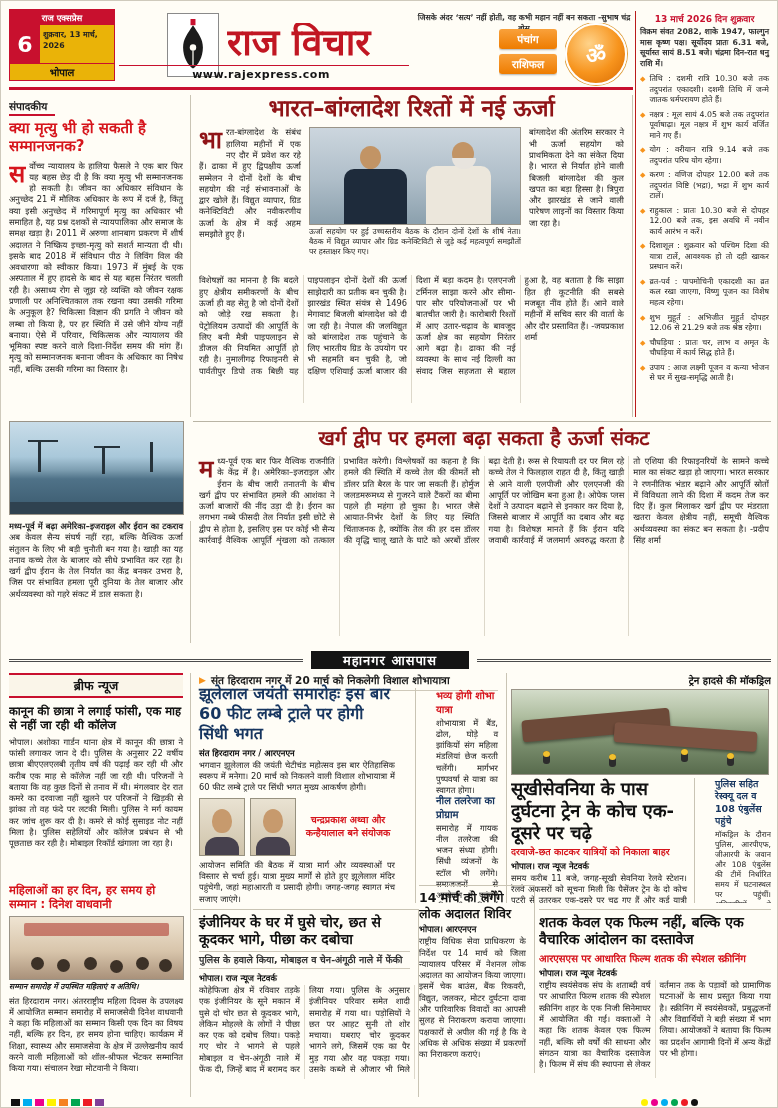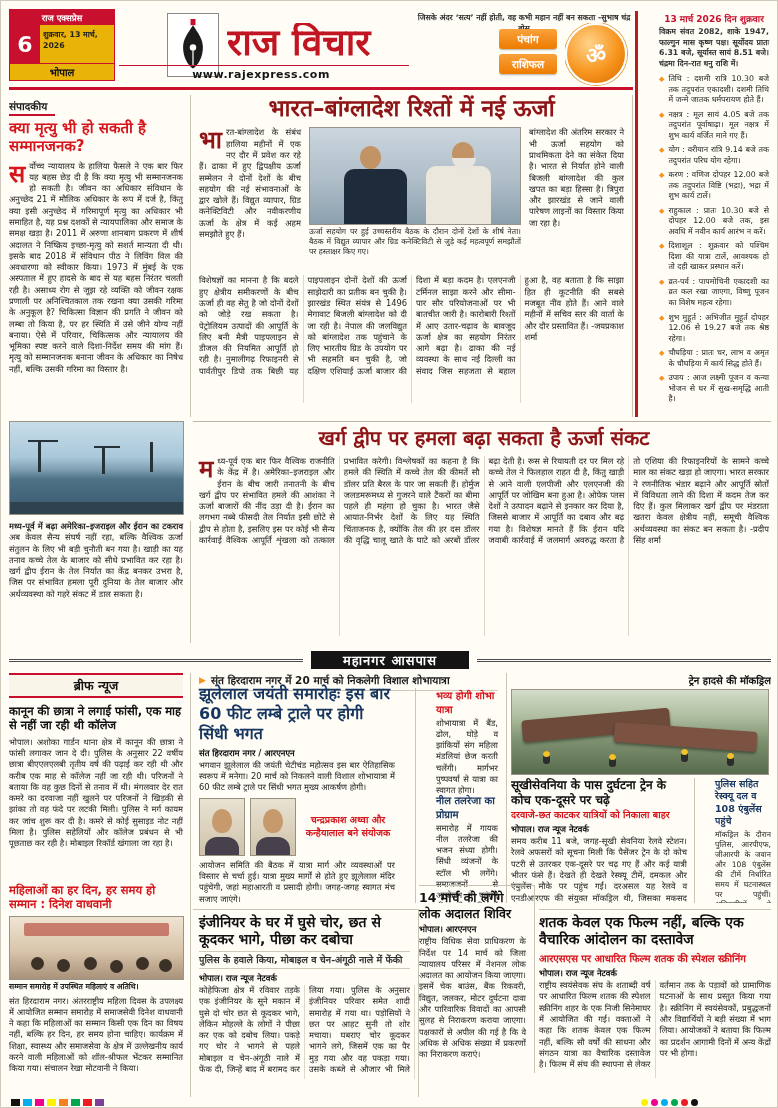--- a/index.html
+++ b/index.html
@@ -130,21 +130,21 @@
   </div>
 
   <div class="block" style="left:564px; top:22px; width:64px; height:64px;">
     <div class="sun-circle">
         <span>ॐ</span>
       </div>
   </div>
 
   <div class="block redline" style="left:8px; top:86px; width:624px; height:2.5px;"></div>
 
-  <div class="block pan" style="left:634px; top:10px; width:136px; height:406px; border-left:3px solid #b91c1c; padding:2px 2px 0 21px;">
+  <div class="block pan" style="left:634px; top:10px; width:136px; height:406px; border-left:1px solid #b91c1c; padding:2px 2px 0 4px;">
     <div class="pan-date">13 मार्च 2026 दिन शुक्रवार</div>
     <div class="pan-intro">विक्रम संवत 2082, शाके 1947, फाल्गुन मास कृष्ण पक्ष। सूर्योदय प्रातः 6.31 बजे, सूर्यास्त सायं 8.51 बजे। चंद्रमा दिन-रात धनु राशि में।</div>
     <div class="pi">
         <span class="dm">◆</span>
         <span class="tx">तिथि : दशमी रात्रि 10.30 बजे तक तदुपरांत एकादशी। दशमी तिथि में जन्मे जातक धर्मपरायण होते हैं।</span>
       </div>
     <div class="pi">
         <span class="dm">◆</span>
         <span class="tx">नक्षत्र : मूल सायं 4.05 बजे तक तदुपरांत पूर्वाषाढ़ा। मूल नक्षत्र में शुभ कार्य वर्जित माने गए हैं।</span>
       </div>
@@ -163,21 +163,21 @@
     <div class="pi">
         <span class="dm">◆</span>
         <span class="tx">दिशाशूल : शुक्रवार को पश्चिम दिशा की यात्रा टालें, आवश्यक हो तो दही खाकर प्रस्थान करें।</span>
       </div>
     <div class="pi">
         <span class="dm">◆</span>
         <span class="tx">व्रत-पर्व : पापमोचिनी एकादशी का व्रत कल रखा जाएगा, विष्णु पूजन का विशेष महत्व रहेगा।</span>
       </div>
     <div class="pi">
         <span class="dm">◆</span>
-        <span class="tx">शुभ मुहूर्त : अभिजीत मुहूर्त दोपहर 12.06 से 19.27 बजे तक श्रेष्ठ रहेगा।</span>
+        <span class="tx">शुभ मुहूर्त : अभिजीत मुहूर्त दोपहर 12.06 से 21.29 बजे तक श्रेष्ठ रहेगा।</span>
       </div>
     <div class="pi">
         <span class="dm">◆</span>
         <span class="tx">चौघड़िया : प्रातः चर, लाभ व अमृत के चौघड़िया में कार्य सिद्ध होते हैं।</span>
       </div>
     <div class="pi">
         <span class="dm">◆</span>
         <span class="tx">उपाय : आज लक्ष्मी पूजन व कन्या भोजन से घर में सुख-समृद्धि आती है।</span>
       </div>
   </div>
@@ -245,21 +245,21 @@
     <div class="sub-red" style="font-size:11.5px; line-height:1.25; margin-bottom:4px;">महिलाओं का हर दिन, हर समय हो सम्मान : दिनेश वाधवानी</div>
     <div class="ph ph-crowd" style="width:175px; height:64px;">
       <div class="stage"></div>
       <div class="chead" style="left:12%;"></div>
       <div class="chead" style="left:27%; bottom:10%;"></div>
       <div class="chead" style="left:43%;"></div>
       <div class="chead" style="left:58%; bottom:9%;"></div>
       <div class="chead" style="left:73%;"></div>
       <div class="chead" style="left:86%; bottom:11%;"></div>
     </div>
-    <div class="cap" style="margin:2px 0 4px; font-weight:bold;">सम्मान समारोह में उपस्थित महिलाएं व अतिथि।</div>
+    <div class="cap" style="margin:2px 0 4px; font-weight:bold;font-style:italic;">सम्मान समारोह में उपस्थित महिलाएं व अतिथि।</div>
     <div class="bt" style="height:120px;">संत हिरदाराम नगर। अंतरराष्ट्रीय महिला दिवस के उपलक्ष्य में आयोजित सम्मान समारोह में समाजसेवी दिनेश वाधवानी ने कहा कि महिलाओं का सम्मान किसी एक दिन का विषय नहीं, बल्कि हर दिन, हर समय होना चाहिए। कार्यक्रम में शिक्षा, स्वास्थ्य और समाजसेवा के क्षेत्र में उल्लेखनीय कार्य करने वाली महिलाओं को शॉल-श्रीफल भेंटकर सम्मानित किया गया। संचालन रेखा मोटवानी ने किया।</div>
   </div>
 
   <div class="block hairline-r" style="left:192px; top:672px; width:314px; height:230px; padding:0 8px 0 6px;">
     <div class="kicker">
       <span class="arrow">▶</span>
       <span>संत हिरदाराम नगर में 20 मार्च को निकलेगी विशाल शोभायात्रा</span>
     </div>
     <div style="display:flex; gap:20px; height:200px;align-items:center;">
       <div style="width:196px;">
@@ -293,21 +293,21 @@
     <div class="ph ph-train" style="width:258px; height:86px;">
       <div class="coach coach1"></div>
       <div class="coach coach2"></div>
       <div class="worker" style="left:12%; bottom:12%;"></div>
       <div class="worker" style="left:38%; bottom:8%;"></div>
       <div class="worker" style="left:66%; bottom:14%;"></div>
       <div class="worker" style="left:84%; bottom:9%;"></div>
     </div>
     <div style="display:flex; gap:7px; margin-top:3px; height:134px;">
       <div style="width:176px;">
-        <div class="h-black" style="font-size:12px; line-height:1.22;">सूखीसेवनिया के पास दुर्घटना ट्रेन के कोच एक-दूसरे पर चढ़े</div>
+        <div class="h-black" style="font-size:18px; line-height:1.22;">सूखीसेवनिया के पास दुर्घटना ट्रेन के कोच एक-दूसरे पर चढ़े</div>
         <div class="sub-red" style="font-size:9.5px; line-height:1.25; margin:2px 0;">दरवाजे-छत काटकर यात्रियों को निकाला बाहर</div>
         <div class="by">भोपाल। राज न्यूज नेटवर्क</div>
         <div class="bt" style="height:40px;">समय करीब 11 बजे, जगह-सूखी सेवनिया रेलवे स्टेशन। रेलवे अफसरों को सूचना मिली कि पैसेंजर ट्रेन के दो कोच पटरी से उतरकर एक-दूसरे पर चढ़ गए हैं और कई यात्री भीतर फंसे हैं। देखते ही देखते रेस्क्यू टीमें, दमकल और एंबुलेंस मौके पर पहुंच गईं। दरअसल यह रेलवे व एनडीआरएफ की संयुक्त मॉकड्रिल थी, जिसका मकसद हादसे की स्थिति में राहत-बचाव की तैयारियों को परखना था। टीमों ने गैस कटर से दरवाजे और छत काटकर यात्रियों को बाहर निकालने का अभ्यास किया।</div>
       </div>
       <div class="sidebox" style="flex:1;">
         <div class="sub-navy" style="font-size:9.5px; line-height:1.3; margin-bottom:3px;">पुलिस सहित रेस्क्यू दल व 108 एंबुलेंस पहुंचे</div>
         <div class="bt small" style="height:84px;">मॉकड्रिल के दौरान पुलिस, आरपीएफ, जीआरपी के जवान और 108 एंबुलेंस की टीमें निर्धारित समय में घटनास्थल पर पहुंचीं। अधिकारियों ने रिस्पांस टाइम की समीक्षा की। ड्रिल के बाद कमियों को चिन्हित कर सुधार के निर्देश दिए गए।</div>
       </div>
     </div>
   </div>

